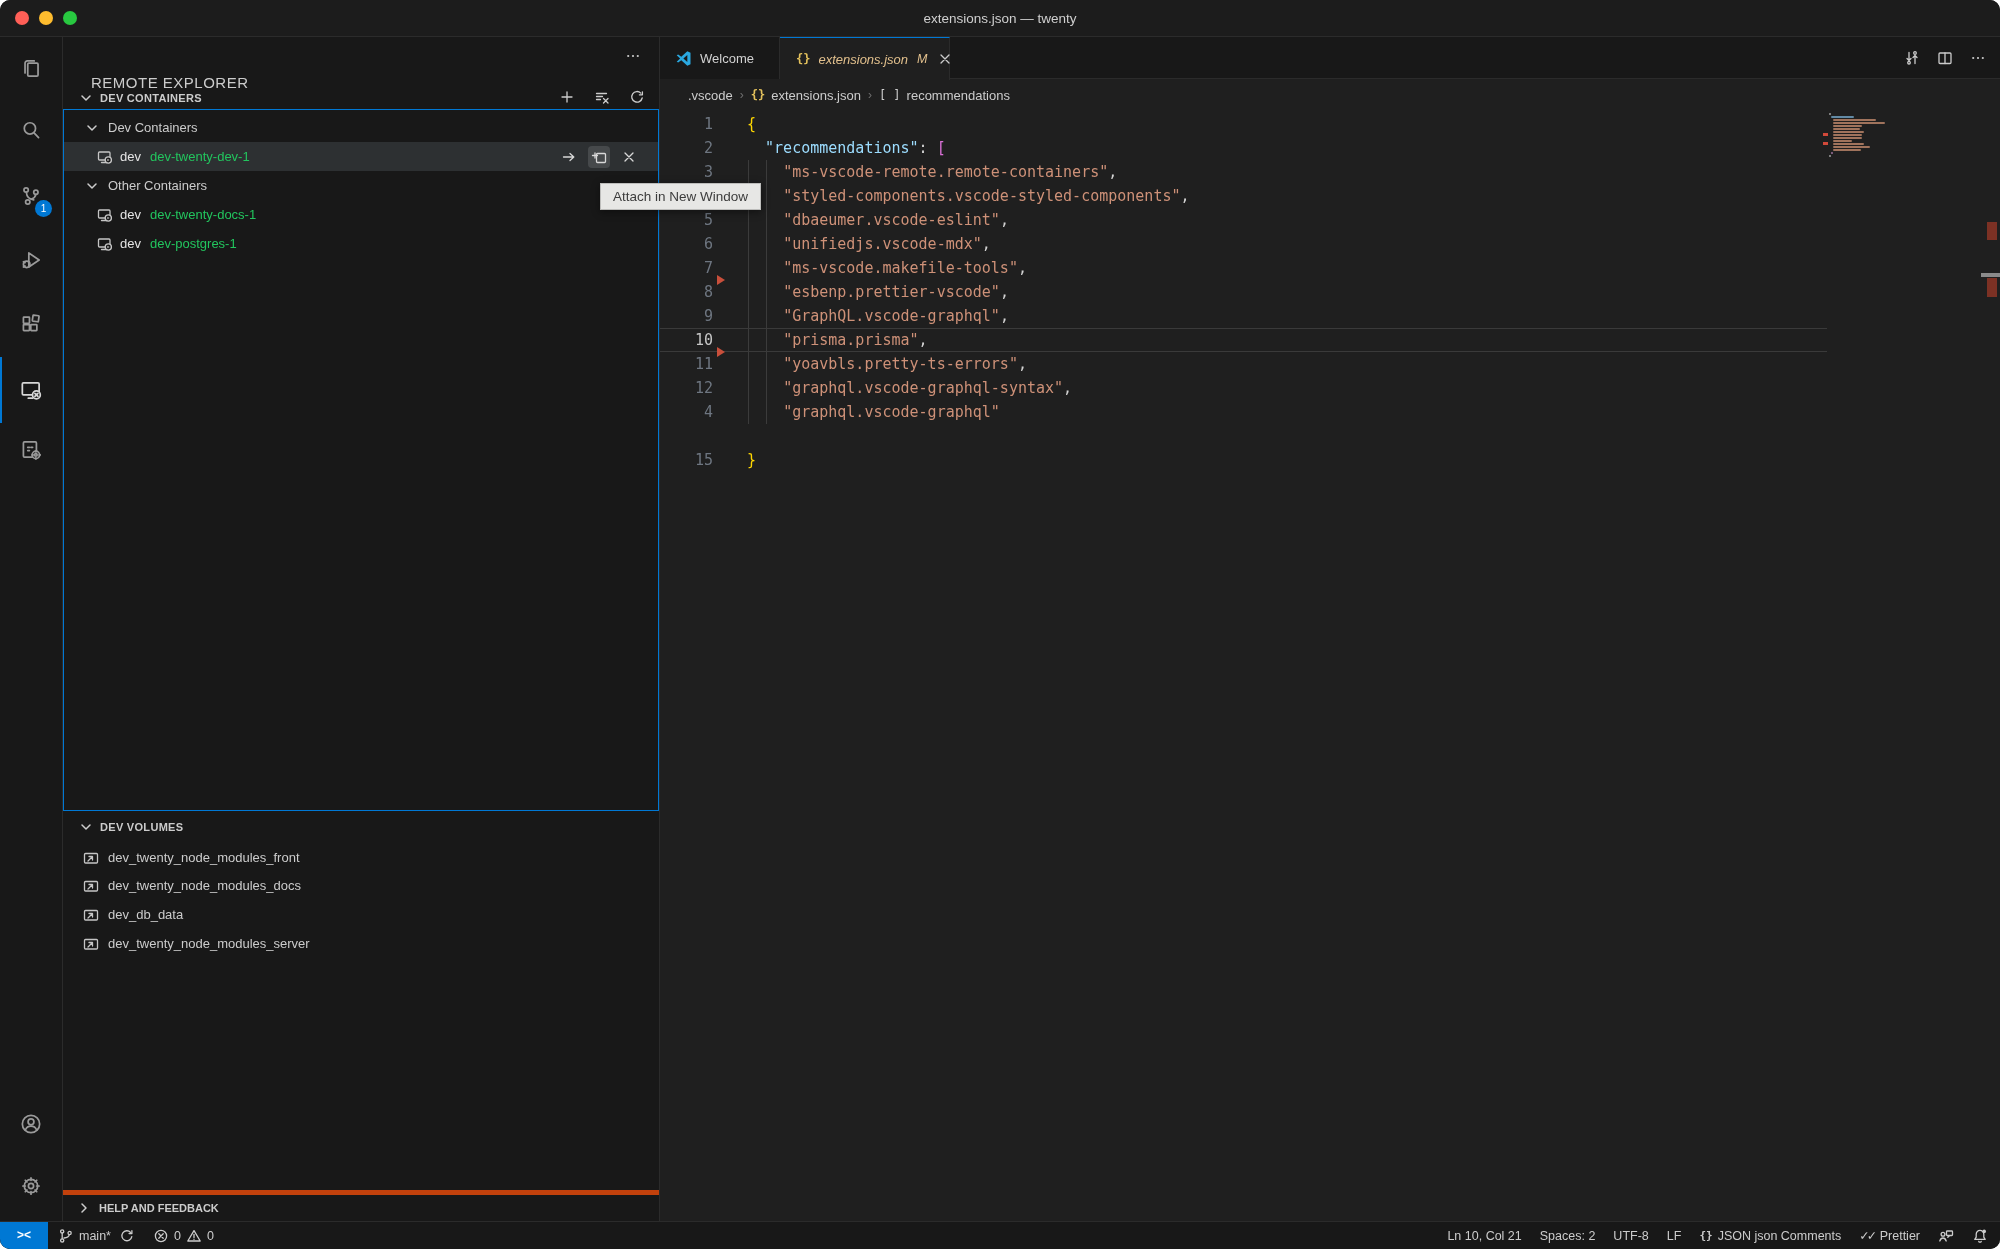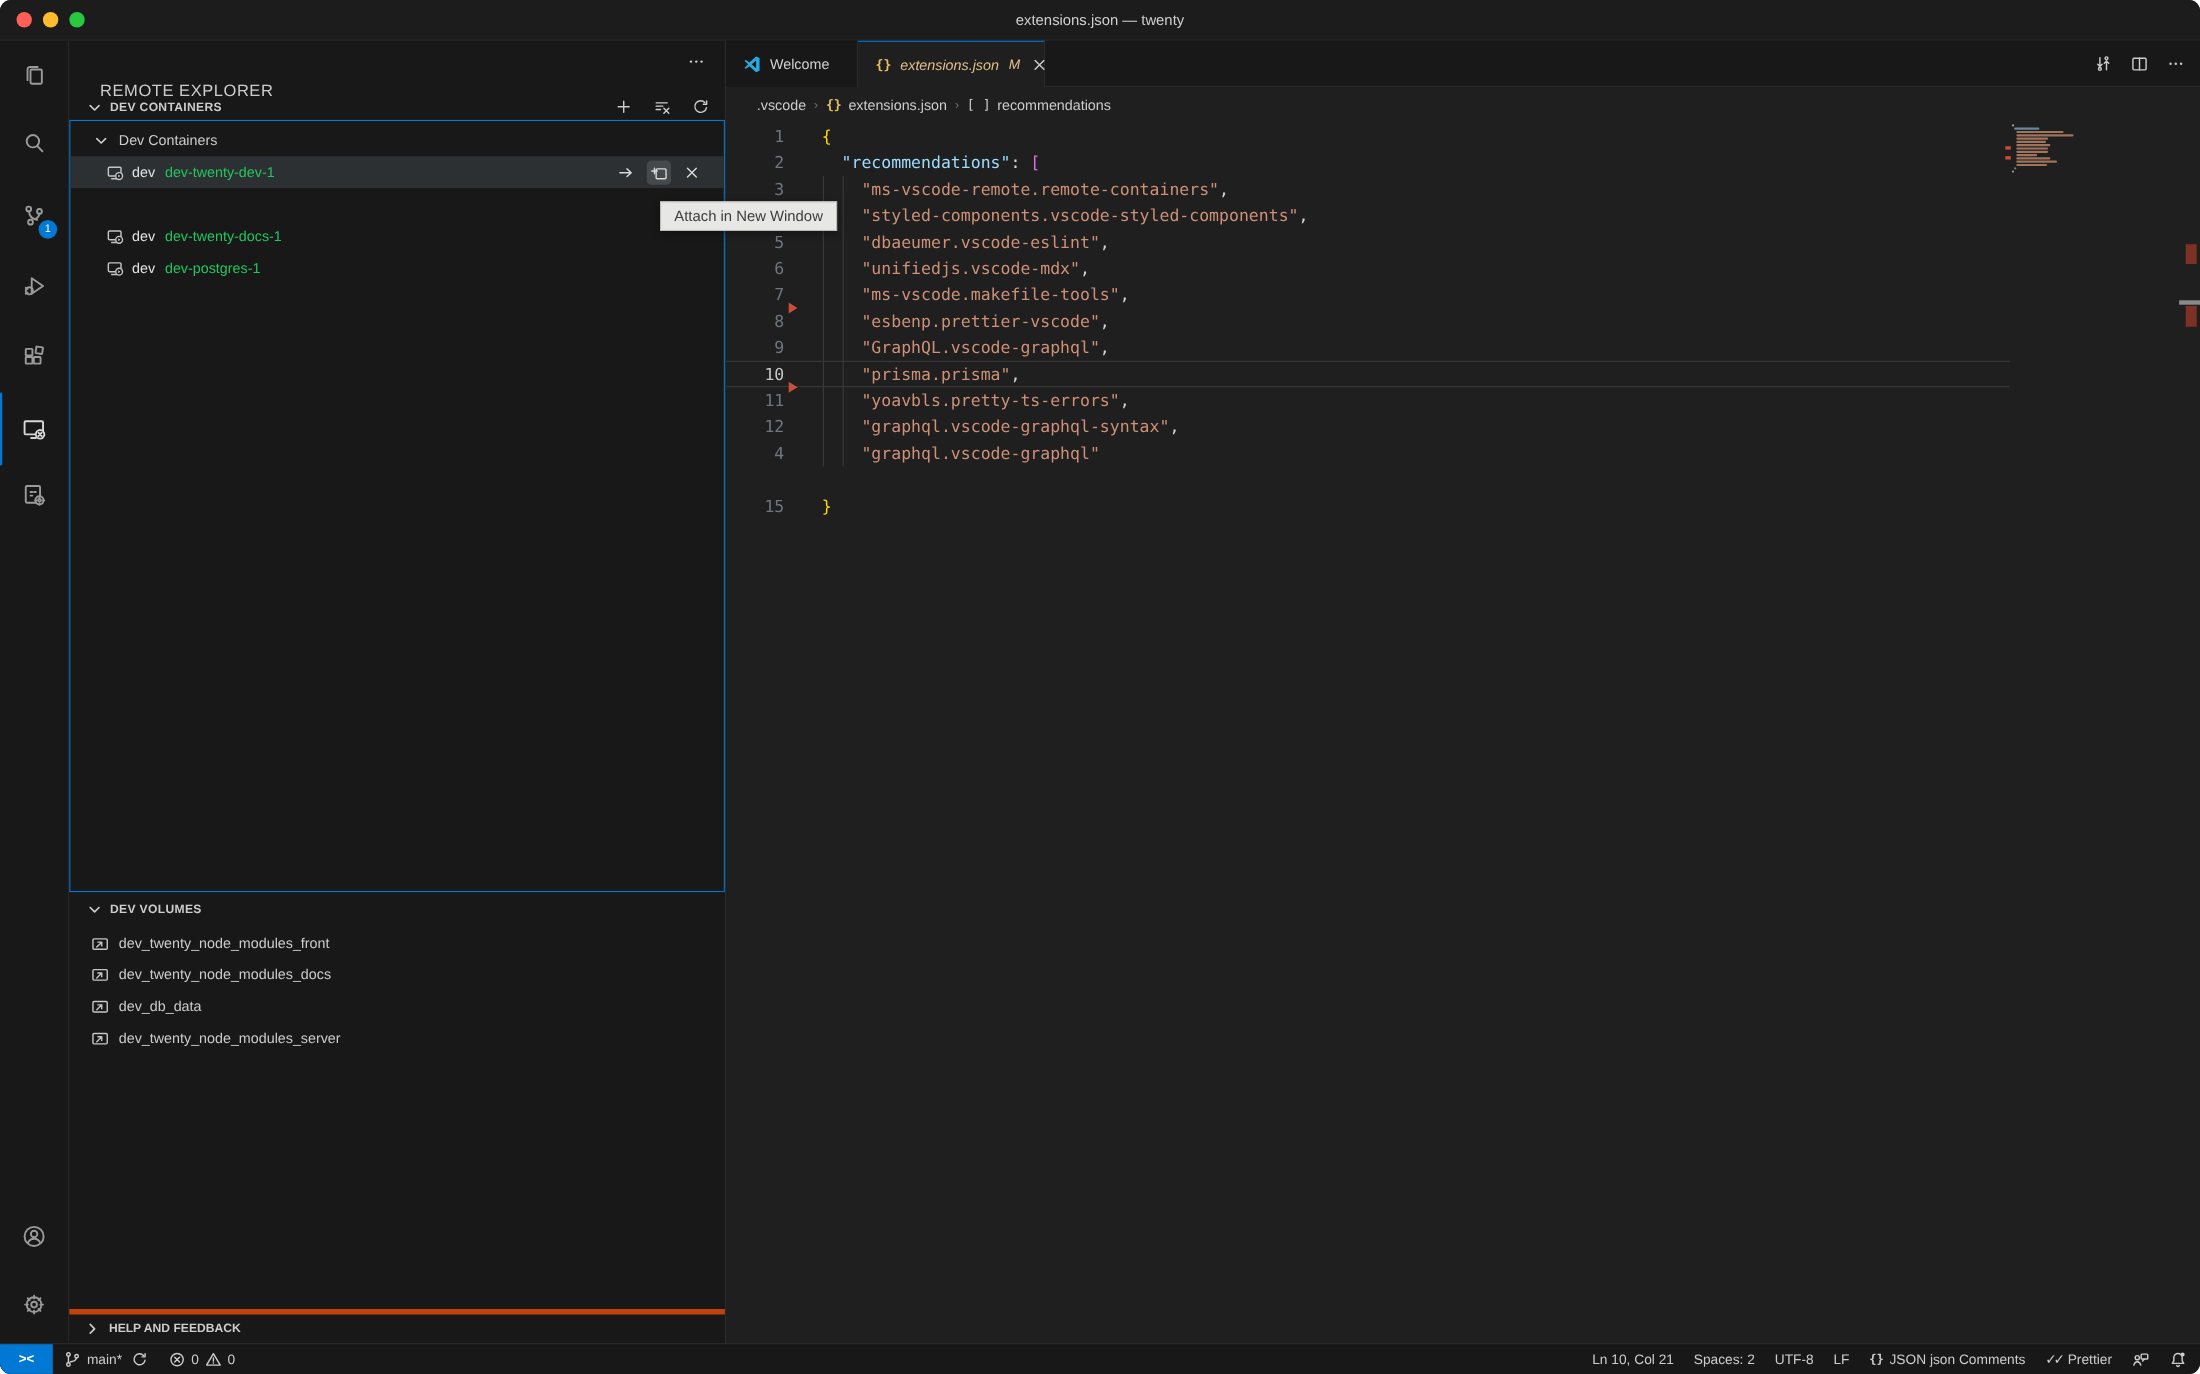--- a/index.html
+++ b/index.html
@@ -247,20 +247,28 @@
                   <rect x="5.5" y="4.5" width="9" height="9" rx="1"></rect>
                   <path d="M1.5 6.5h5M4 4v5"></path>
                 </svg>
               </span>
               <span class="ract">
                 <svg width="16" height="16" viewBox="0 0 16 16" fill="none" stroke="#d8d8d8" stroke-width="1.3" stroke-linecap="round" stroke-linejoin="round">
                   <path d="M4 4l8 8M12 4l-8 8"></path>
                 </svg>
               </span>
             </span>
+          </div>
+          <div class="row" style="top: 61px;">
+            <span class="twirl">
+              <svg width="16" height="16" viewBox="0 0 16 16" fill="none" stroke="#cccccc" stroke-width="1.5" stroke-linecap="round" stroke-linejoin="round">
+                <path d="M4 6l4 4 4-4"></path>
+              </svg>
+            </span>
+            <span class="grp-label">Other Containers</span>
           </div>
           <div class="row" style="top: 90px;">
             <span class="cicon">
               <svg width="16" height="16" viewBox="0 0 16 16" fill="none" stroke="#c5c5c5" stroke-width="1.3" stroke-linecap="round" stroke-linejoin="round">
                 <rect x="1.5" y="3" width="11.5" height="8" rx="1"></rect>
                 <path d="M4.5 13.5h5"></path>
                 <circle cx="11.3" cy="11" r="3.1" fill="#181818"></circle>
                 <path d="M10.4 9.7l2.1 1.3-2.1 1.3z" fill="#c5c5c5" stroke="none"></path>
               </svg>
             </span>

